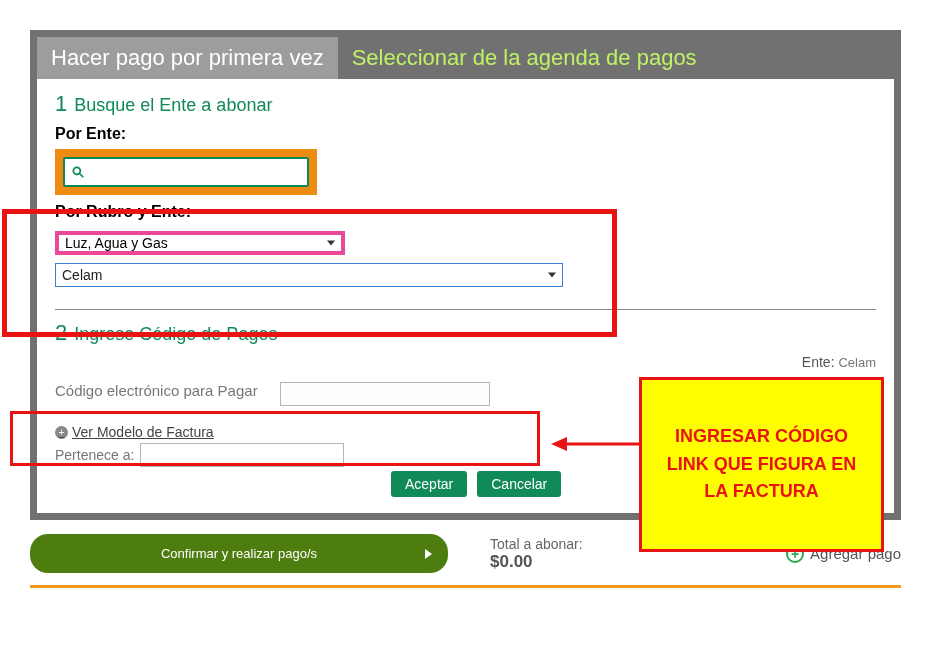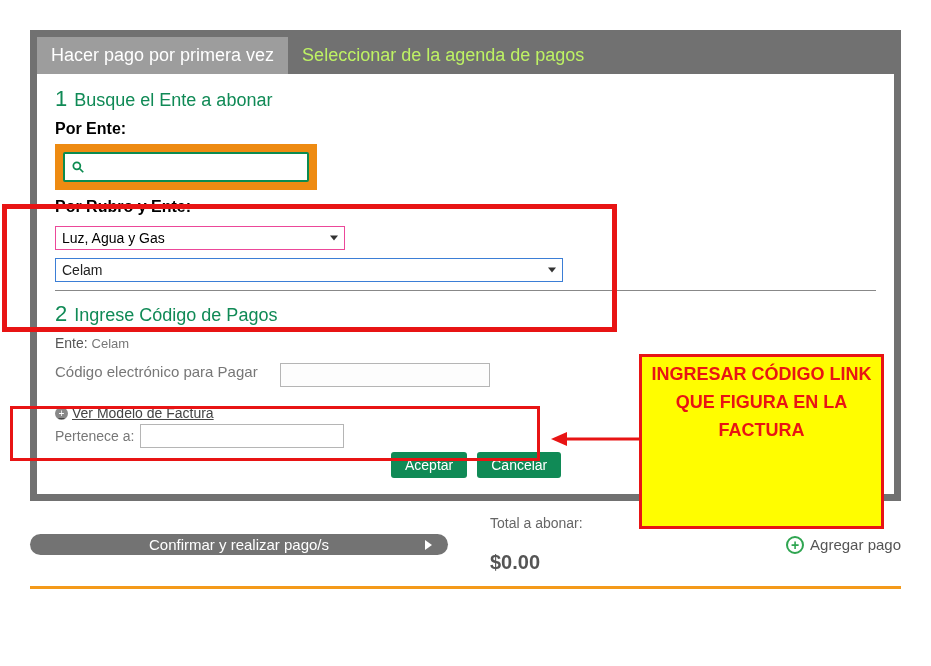--- a/index.html
+++ b/index.html
@@ -1,55 +1,55 @@
 <!DOCTYPE html>
 <html><head>
   <meta charset="utf-8">
   <style>
     * { box-sizing: border-box; margin: 0; padding: 0; }
     body { font-family: Arial, Helvetica, sans-serif; background: #fff; }
     .page { width: 931px; padding: 30px 30px 20px; }
     .outer-border { border: 7px solid #717171; }
     .tabs { display: flex; }
-    .tab { padding: 8px 14px; font-size: 18px; cursor: pointer; }
+    .tab { padding: 8px 14px; font-size: 22px; cursor: pointer; }
     .tab.active { background: #9d9d9d; color: #fff; }
     .tab.inactive { background: #717171; color: #bef264; flex: 1; }
     .content { background: #fff; padding: 12px 18px 16px; position: relative; }
     .step-title { color: #108a56; font-size: 18px; margin-bottom: 8px; }
     .step-title .num { font-size: 22px; margin-right: 2px; }
     .label { font-weight: bold; margin-bottom: 6px; }
     .orange-wrap { background: #ee8b12; padding: 8px; width: 262px; margin-bottom: 3px; }
     .search-field { background: #fff; border: 2px solid #0b8b50; border-radius: 2px; height: 30px; display: flex; align-items: center; padding: 0 6px; }
     .search-field svg { width: 14px; height: 14px; }
     .red-box-1 { border: 5px solid #e81414; position: absolute; left: -35px; width: 615px; height: 128px; top: 130px; z-index: 5; pointer-events: none; }
-    .section-rubro { border-bottom: 1px solid #888; margin-bottom: 10px; width: 100%; }
+    .section-rubro { border-bottom: 1px solid #888; padding-bottom: 14px; margin-bottom: 10px; width: 100%; }
     .rubro-label { font-weight: bold; margin: 8px 0 10px; }
-    .select { position: relative; height: 24px; border: 1px solid #ec4899; background: #fff; display: flex; align-items: center; padding: 0 6px; font-size: 14px; margin-bottom: 8px; cursor: pointer; }
+    .select { position: relative; height: 24px; border: 4px solid #ec4899; background: #fff; display: flex; align-items: center; padding: 0 6px; font-size: 14px; margin-bottom: 8px; cursor: pointer; }
     .select1 { width: 290px; }
     .select2 { width: 508px; border: 1px solid #3b7ed6; color: #222; }
     .chev { position: absolute; right: 6px; top: 50%; transform: translateY(-50%); width: 0; height: 0; border-left: 4px solid transparent; border-right: 4px solid transparent; border-top: 5px solid #333; }
-    .ente-line { color: #555; font-size: 14px; margin: 6px 0 12px; }
+    .ente-line { color: #555; font-size: 14px; margin: 6px 0 12px; text-align: right; }
     .ente-line .sm { font-size: 13px; color: #777; }
     .code-row { display: flex; align-items: flex-start; gap: 22px; color: #777; font-size: 15px; position: relative; }
     .code-input { width: 210px; height: 24px; border: 1px solid #b5b5b5; background: #fdfdfd; }
     .red-box-2 { position: absolute; border: 3px solid #e81414; left: -27px; top: 332px; width: 530px; height: 55px; z-index: 5; pointer-events: none; }
     .arrow-svg { position: absolute; left: 514px; top: 354px; z-index:6; pointer-events:none; }
-    .yellow-box { position: absolute; left: 602px; top: 280px; width: 245px; height: 175px; background: #fffd00; border: 3px solid #e81414; display: flex; align-items: flex-start; justify-content: center; text-align: center; color: #e81414; font-weight: bold; font-size: 18px; line-height: 1.55; padding: 4px; z-index:7; }
+    .yellow-box { position: absolute; left: 602px; top: 298px; width: 245px; height: 175px; background: #fffd00; border: 3px solid #e81414; display: flex; align-items: center; justify-content: center; text-align: center; color: #e81414; font-weight: bold; font-size: 18px; line-height: 1.55; padding: 12px; z-index:7; }
     .ver-modelo { color: #444; text-decoration: underline; font-size: 14px; display: inline-flex; align-items: center; gap: 4px; margin-top: 18px; cursor: pointer; }
     .plus-circle { width: 13px; height: 13px; border-radius: 50%; background: #888; color: #fff; font-size: 10px; display:inline-flex; align-items:center; justify-content:center; text-decoration:none; }
     .pert-row { display: flex; align-items: center; gap: 6px; margin-top: 3px; color: #777; font-size: 14px; }
     .pert-input { width: 204px; height: 24px; border: 1px solid #b5b5b5; }
     .hint { font-style: italic; color: #888; font-size: 13px; margin-left: 102px; margin-top: 2px; }
     .btn-row { display: flex; gap: 10px; margin-left: 336px; margin-top: 4px; align-items: center; }
     .btn { background: #108a56; color: #fff; border: none; border-radius: 3px; padding: 5px 14px; font-size: 14px; cursor: pointer; }
     .bottom-row { display: flex; align-items: center; margin-top: 14px; padding-bottom: 12px; border-bottom: 3px solid #f49a1a; }
-    .confirm-btn { background: #737373; color: #fff; width: 418px; height: 21px; border-radius: 18px; display: flex; align-items: center; justify-content: center; font-size: 15px; position: relative; cursor: pointer; }
+    .confirm-btn { background: #4d7c0f; color: #fff; width: 418px; height: 39px; border-radius: 18px; display: flex; align-items: center; justify-content: center; font-size: 13px; position: relative; cursor: pointer; }
     .confirm-arrow { position: absolute; right: 16px; width:0; height:0; border-top:5px solid transparent; border-bottom:5px solid transparent; border-left:7px solid #fff; }
     .total-label { color: #666; font-size: 14px; margin-left: 42px; }
-    .total-val { font-weight: bold; color: #555; font-size: 20px; margin-top: 20px; }
+    .total-val { font-weight: bold; color: #555; font-size: 17px; }
     .add-pago { margin-left: auto; display: flex; align-items: center; gap: 6px; color: #555; font-size: 15px; cursor: pointer; }
     .add-icon { width: 18px; height: 18px; border: 2px solid #2fa551; border-radius: 50%; display:flex; align-items:center; justify-content:center; color:#2fa551; font-weight:bold; font-size:14px; }
   </style>
 </head>
 <body>
 
 <div class="page">
   <div class="outer-border">
     <div class="tabs">
       <div class="tab active">Hacer pago por primera vez</div>

